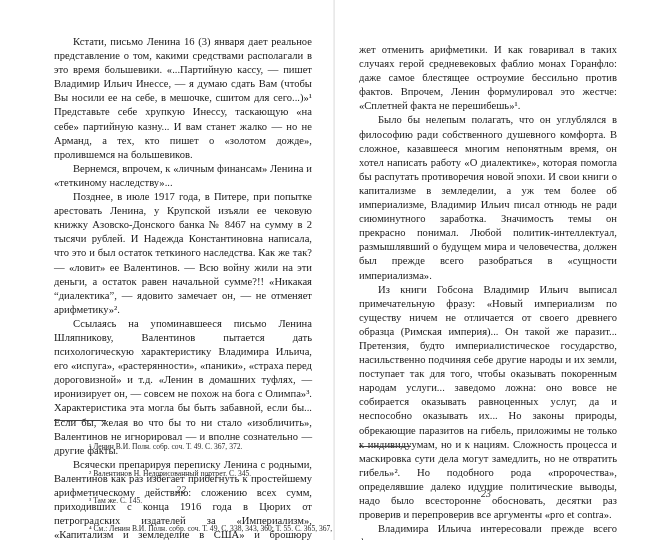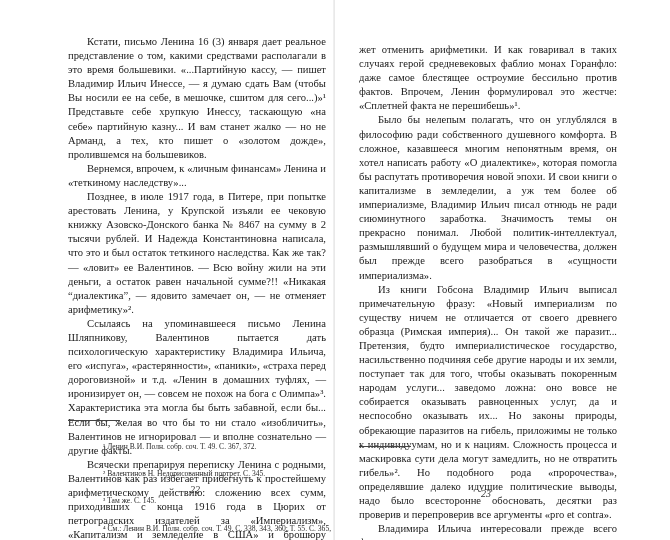--- a/index.html
+++ b/index.html
@@ -7,21 +7,21 @@
     width:670px; height:540px; overflow:hidden;
     background:#ffffff;
     font-family:"Liberation Serif", "DejaVu Serif", serif;
     color:#1a1a1a;
     position:relative;
   }
   .page {
     position:absolute; top:0; height:540px;
     background:#ffffff;
   }
-  .page.left { left:14px; width:293px; }
+  .page.left { left:0; width:293px; }
   .page.right { left:335px; width:315px; }
   .gutter {
     position:absolute; left:333px; top:0; width:4px; height:540px;
     background:linear-gradient(to right, #f2f2f2, #e6e6e6, #f2f2f2);
   }
   .text-block {
     position:absolute;
     font-size:10.6px;
     line-height:14.1px;
     text-align:justify;

